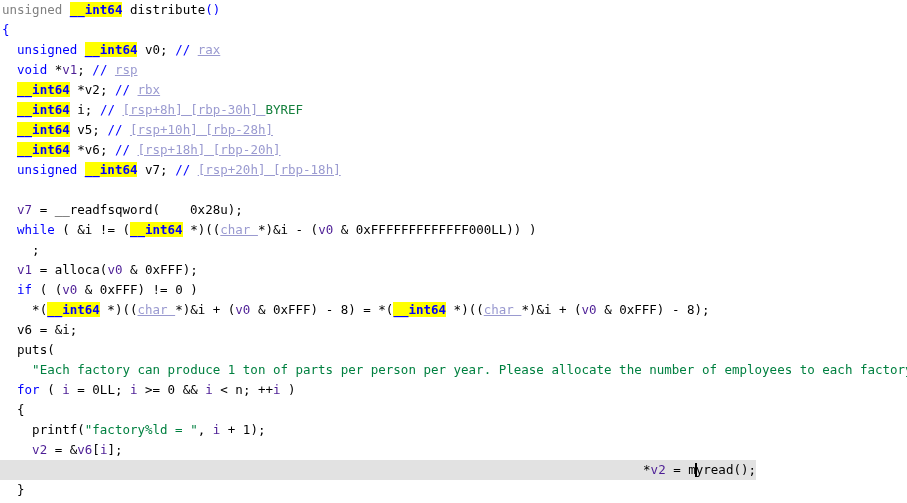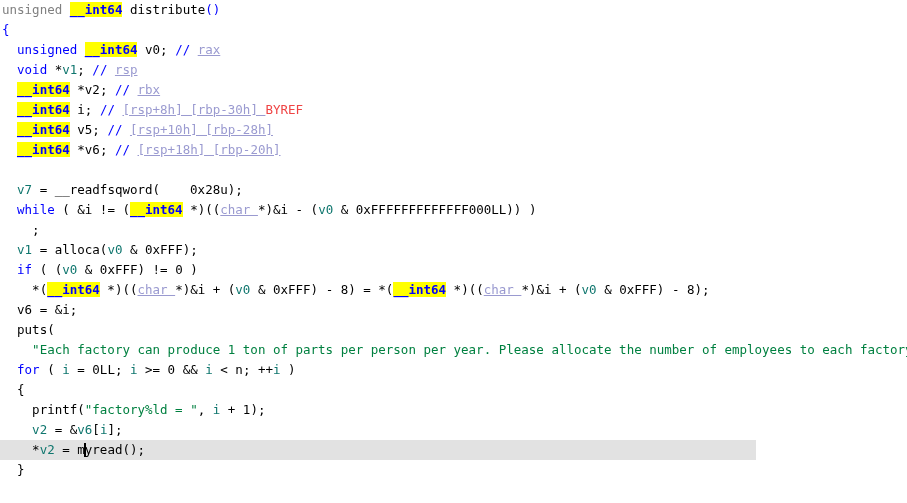--- a/index.html
+++ b/index.html
@@ -26,35 +26,36 @@
     height: 20px;
     line-height: 20px;
     font-size: 12.5px;
     white-space: pre;
     padding-left: 2px;
     letter-spacing: 0px;
     color: #000000;
   }
   .code-line.current {
     background: #e2e2e2;
+    text-align: right;
   }
   
   .t-plain   { color: #000000; }
   .t-kw      { color: #0000ff; }          
   .t-kwgray  { color: #808080; }          
   .t-type    { color: #0000ff; font-weight: bold; }
   .t-hl      { background: #ffff00; }     
   .t-func    { color: #000000; }          
   .t-lib     { color: #000000; }          
-  .t-var     { color: #0f766e; }          
+  .t-var     { color: #4c1d95; }          
   .t-arg     { color: #000000; }          
   .t-num     { color: #000000; margin-left: 30px; }
   .t-str     { color: #008040; }
   .t-cmt     { color: #9a9ad0; text-decoration: underline; }          
-  .t-cmtd    { color: #ef4444; }          
+  .t-cmtd    { color: #15803d; }          
   .t-punct   { color: #0000ff; }
   .cursor {
     display: inline-block;
     width: 0;
     border-left: 2px solid #000000;
     height: 14px;
     vertical-align: -3px;
     margin-left: -1px;
     margin-right: -1px;
   }
@@ -65,20 +66,21 @@
 <div id="pseudocode-view">
   <div id="code-container">
       <div class="code-line"><span class="t-kwgray">unsigned </span><span class="t-type t-hl">__int64</span><span class="t-plain"> </span><span class="t-func">distribute</span><span class="t-punct">(</span><span class="t-punct">)</span></div>
       <div class="code-line"><span class="t-punct">{</span></div>
       <div class="code-line"><span class="t-plain">  </span><span class="t-kw">unsigned </span><span class="t-type t-hl">__int64</span><span class="t-plain"> v0</span><span class="t-plain">;</span><span class="t-plain"> </span><span class="t-kw">// </span><span class="t-cmt">rax</span></div>
       <div class="code-line"><span class="t-plain">  </span><span class="t-kw">void </span><span class="t-plain">*</span><span class="t-var">v1</span><span class="t-plain">;</span><span class="t-plain"> </span><span class="t-kw">// </span><span class="t-cmt">rsp</span></div>
       <div class="code-line"><span class="t-plain">  </span><span class="t-type t-hl">__int64</span><span class="t-plain"> *</span><span class="t-plain">v2</span><span class="t-plain">;</span><span class="t-plain"> </span><span class="t-kw">// </span><span class="t-cmt">rbx</span></div>
       <div class="code-line"><span class="t-plain">  </span><span class="t-type t-hl">__int64</span><span class="t-plain"> i</span><span class="t-plain">;</span><span class="t-plain"> </span><span class="t-kw">// </span><span class="t-cmt">[rsp+8h] [rbp-30h] </span><span class="t-cmtd">BYREF</span></div>
       <div class="code-line"><span class="t-plain">  </span><span class="t-type t-hl">__int64</span><span class="t-plain"> v5</span><span class="t-plain">;</span><span class="t-plain"> </span><span class="t-kw">// </span><span class="t-cmt">[rsp+10h] [rbp-28h]</span></div>
       <div class="code-line"><span class="t-plain">  </span><span class="t-type t-hl">__int64</span><span class="t-plain"> *</span><span class="t-plain">v6</span><span class="t-plain">;</span><span class="t-plain"> </span><span class="t-kw">// </span><span class="t-cmt">[rsp+18h] [rbp-20h]</span></div>
+      <div class="code-line"><span class="t-plain">  </span><span class="t-kw">unsigned </span><span class="t-type t-hl">__int64</span><span class="t-plain"> v7</span><span class="t-plain">;</span><span class="t-plain"> </span><span class="t-kw">// </span><span class="t-cmt">[rsp+20h] [rbp-18h]</span></div>
       <div class="code-line">&nbsp;</div>
       <div class="code-line"><span class="t-plain">  </span><span class="t-var">v7</span><span class="t-plain"> = </span><span class="t-lib">__readfsqword</span><span class="t-plain">(</span><span class="t-num">0x28u</span><span class="t-plain">);</span></div>
       <div class="code-line"><span class="t-plain">  </span><span class="t-kw">while</span><span class="t-plain"> ( &amp;i != (</span><span class="t-type t-hl">__int64</span><span class="t-plain"> *)((</span><span class="t-cmt">char </span><span class="t-plain">*)&amp;i - (</span><span class="t-var">v0</span><span class="t-plain"> &amp; 0xFFFFFFFFFFFFF000LL)) )</span></div>
       <div class="code-line"><span class="t-plain">    ;</span></div>
       <div class="code-line"><span class="t-plain">  </span><span class="t-var">v1</span><span class="t-plain"> = </span><span class="t-lib">alloca</span><span class="t-plain">(</span><span class="t-var">v0</span><span class="t-plain"> &amp; 0xFFF);</span></div>
       <div class="code-line"><span class="t-plain">  </span><span class="t-kw">if</span><span class="t-plain"> ( (</span><span class="t-var">v0</span><span class="t-plain"> &amp; 0xFFF) != 0 )</span></div>
       <div class="code-line"><span class="t-plain">    *(</span><span class="t-type t-hl">__int64</span><span class="t-plain"> *)((</span><span class="t-cmt">char </span><span class="t-plain">*)&amp;i + (</span><span class="t-var">v0</span><span class="t-plain"> &amp; 0xFFF) - 8) = *(</span><span class="t-type t-hl">__int64</span><span class="t-plain"> *)((</span><span class="t-cmt">char </span><span class="t-plain">*)&amp;i + (</span><span class="t-var">v0</span><span class="t-plain"> &amp; 0xFFF) - 8);</span></div>
       <div class="code-line"><span class="t-plain">  </span><span class="t-plain">v6</span><span class="t-plain"> = &amp;i;</span></div>
       <div class="code-line"><span class="t-plain">  </span><span class="t-lib">puts</span><span class="t-plain">(</span></div>
       <div class="code-line"><span class="t-plain">    </span><span class="t-str">"Each factory can produce 1 ton of parts per person per year. Please allocate the number of employees to each factory."</span></div>

